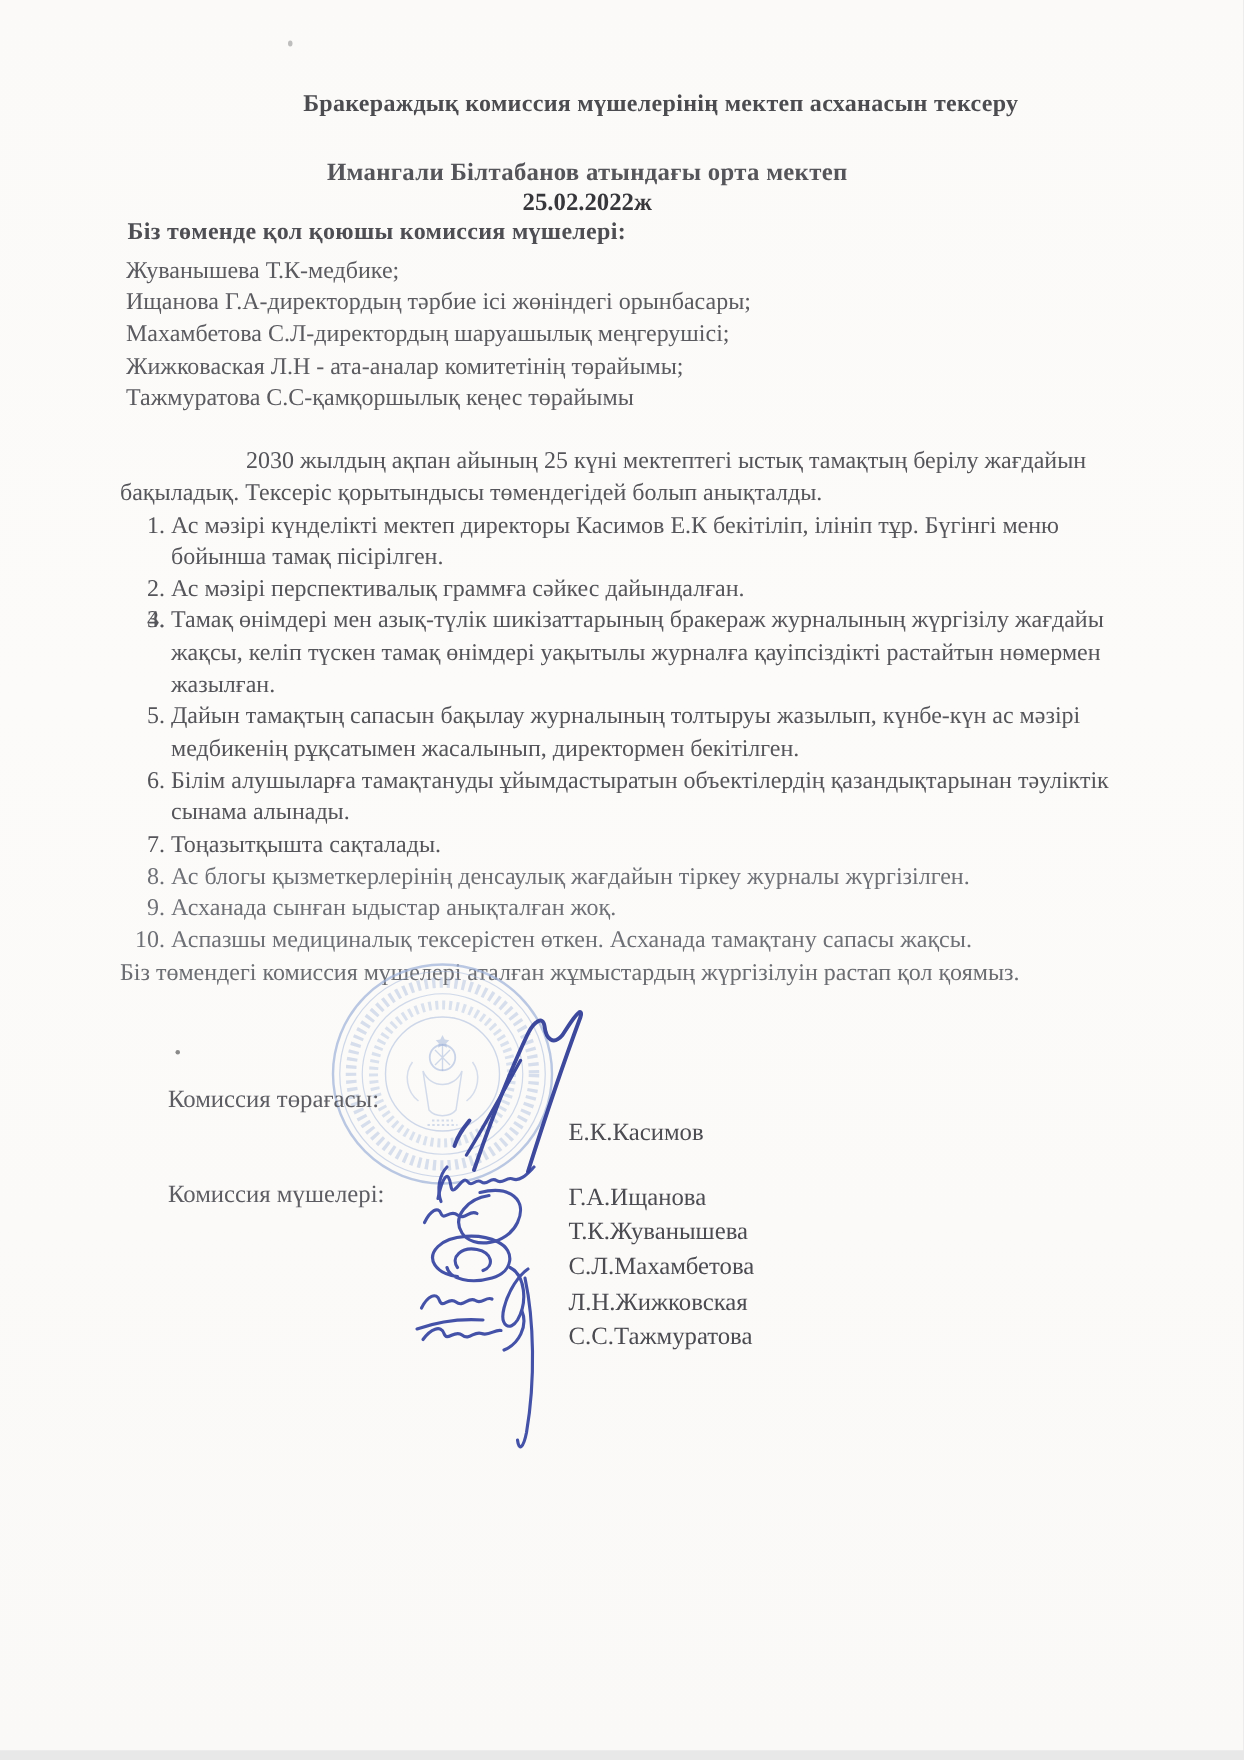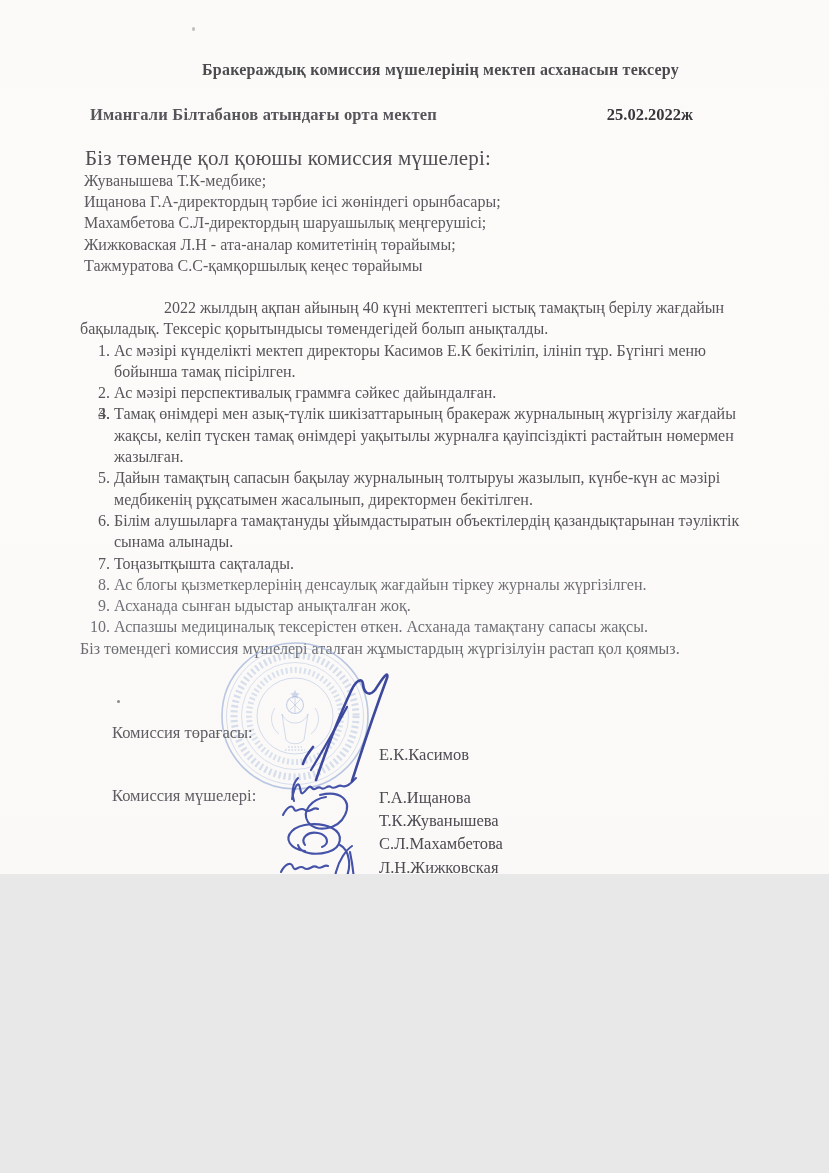--- a/index.html
+++ b/index.html
@@ -1,39 +1,39 @@
 <!DOCTYPE html>
 <html><head>
 <meta charset="utf-8">
 <style>
   html,body { margin:0; padding:0; background:#e8e8e8; }
   .page {
-    position:relative; width:829px; height:874px; margin:0 auto;
+    position:relative; width:829px; height:1167px; margin:0 auto;
     background:linear-gradient(180deg,#fbfaf8 0%, #fcfbf9 40%, #faf9f7 100%);
     font-family:"Liberation Serif", serif;
     overflow:hidden;
   }
   .title-line1 {
     position:absolute; top:61px; left:70px; right:18px;
     text-align:center; font-weight:bold; font-size:16px; color:#4c4c50; letter-spacing:.2px;
   }
   .title-line2 {
     position:absolute; top:83px; left:70px; right:18px;
     text-align:center; font-weight:bold; font-size:16px; color:#4a4a4e;
   }
   .school-row {
     position:absolute; top:105px; left:90px; right:136px;
-    display:flex; justify-content:space-between; align-items:flex-end;
-    font-weight:bold; font-size:16.5px; color:#55555a;
+    display:flex; justify-content:space-between; align-items:center;
+    font-weight:bold; font-size:16.5px; color:#55555a;flex-direction:column;
   }
   .school-name { letter-spacing:.2px; }
   .doc-date { color:#37373b; }
   .intro-line {
     position:absolute; top:146px; left:85px;
-    font-weight:normal; font-size:21px; color:#4e4e53; letter-spacing:.2px;
+    font-weight:bold; font-size:16px; color:#4e4e53; letter-spacing:.2px;
   }
   .members-list {
     position:absolute; top:170px; left:84px; right:60px;
     font-size:16px; line-height:21.2px; color:#5b5b60;
   }
   .body-block {
     position:absolute; top:297px; left:80px; width:676px;
     font-size:16px; line-height:21.3px; color:#55555a;
   }
   .para { margin:0; text-indent:84px; }
@@ -72,21 +72,21 @@
 
   <div class="members-list">
     <div>Жуванышева Т.К-медбике;</div>
     <div>Ищанова Г.А-директордың тәрбие ісі жөніндегі орынбасары;</div>
     <div>Махамбетова С.Л-директордың шаруашылық меңгерушісі;</div>
     <div>Жижковаская Л.Н - ата-аналар комитетінің төрайымы;</div>
     <div>Тажмуратова С.С-қамқоршылық кеңес төрайымы</div>
   </div>
 
   <div class="body-block">
-    <p class="para">2022 жылдың ақпан айының 40 күні мектептегі ыстық тамақтың берілу жағдайын бақыладық. Тексеріс қорытындысы төмендегідей болып анықталды.</p>
+    <p class="para">2030 жылдың ақпан айының 25 күні мектептегі ыстық тамақтың берілу жағдайын бақыладық. Тексеріс қорытындысы төмендегідей болып анықталды.</p>
     <ol class="findings">
       <li><span class="num">1.</span><span>Ас мәзірі күнделікті мектеп директоры Касимов Е.К бекітіліп, ілініп тұр. Бүгінгі меню бойынша тамақ пісірілген.</span></li>
       <li><span class="num">2.</span><span>Ас мәзірі перспективалық граммға сәйкес дайындалған.</span></li>
       <li><span class="num">3.</span></li>
       <li><span class="num">4.</span><span>Тамақ өнімдері мен азық-түлік шикізаттарының бракераж журналының жүргізілу жағдайы жақсы, келіп түскен тамақ өнімдері уақытылы журналға қауіпсіздікті растайтын нөмермен жазылған.</span></li>
       <li><span class="num">5.</span><span>Дайын тамақтың сапасын бақылау журналының толтыруы жазылып, күнбе-күн ас мәзірі медбикенің рұқсатымен жасалынып, директормен бекітілген.</span></li>
       <li><span class="num">6.</span><span>Білім алушыларға тамақтануды ұйымдастыратын объектілердің қазандықтарынан тәуліктік сынама алынады.</span></li>
       <li><span class="num">7.</span><span>Тоңазытқышта сақталады.</span></li>
       <li class="faded"><span class="num">8.</span><span>Ас блогы қызметкерлерінің денсаулық жағдайын тіркеу журналы жүргізілген.</span></li>
       <li class="faded"><span class="num">9.</span><span>Асханада сынған ыдыстар анықталған жоқ.</span></li>

